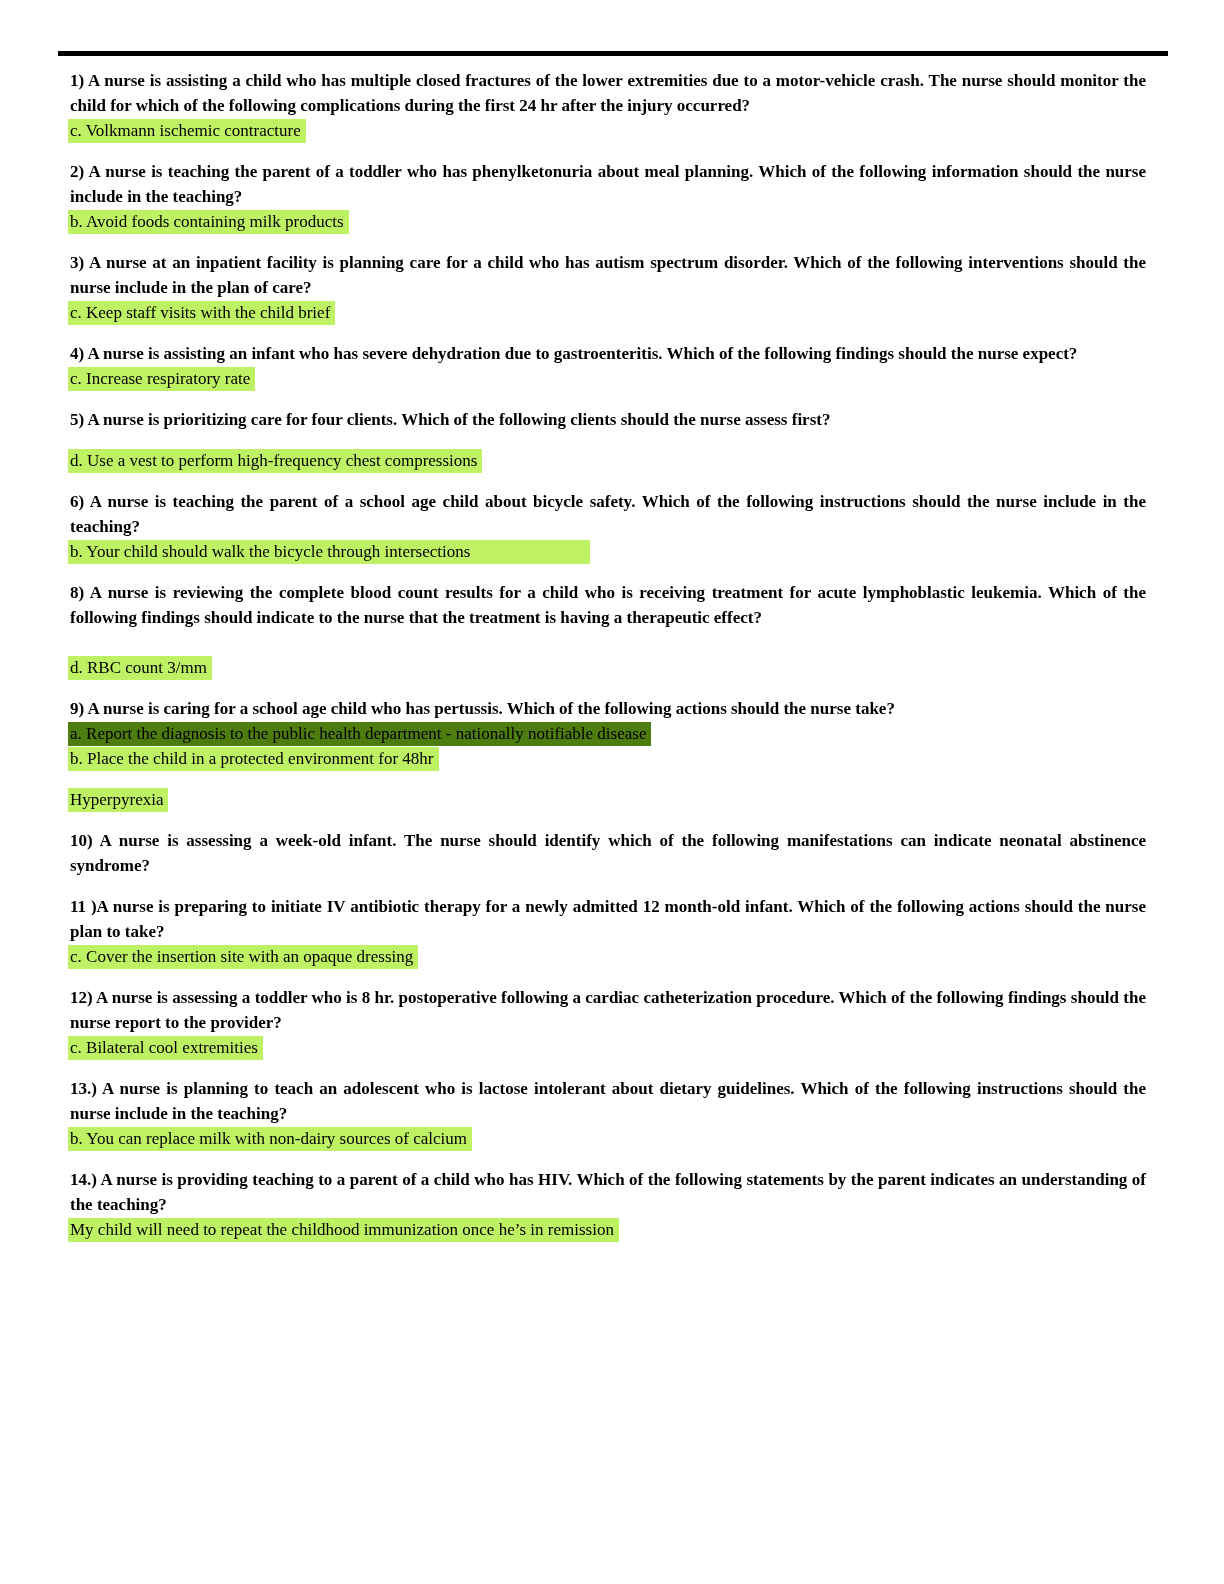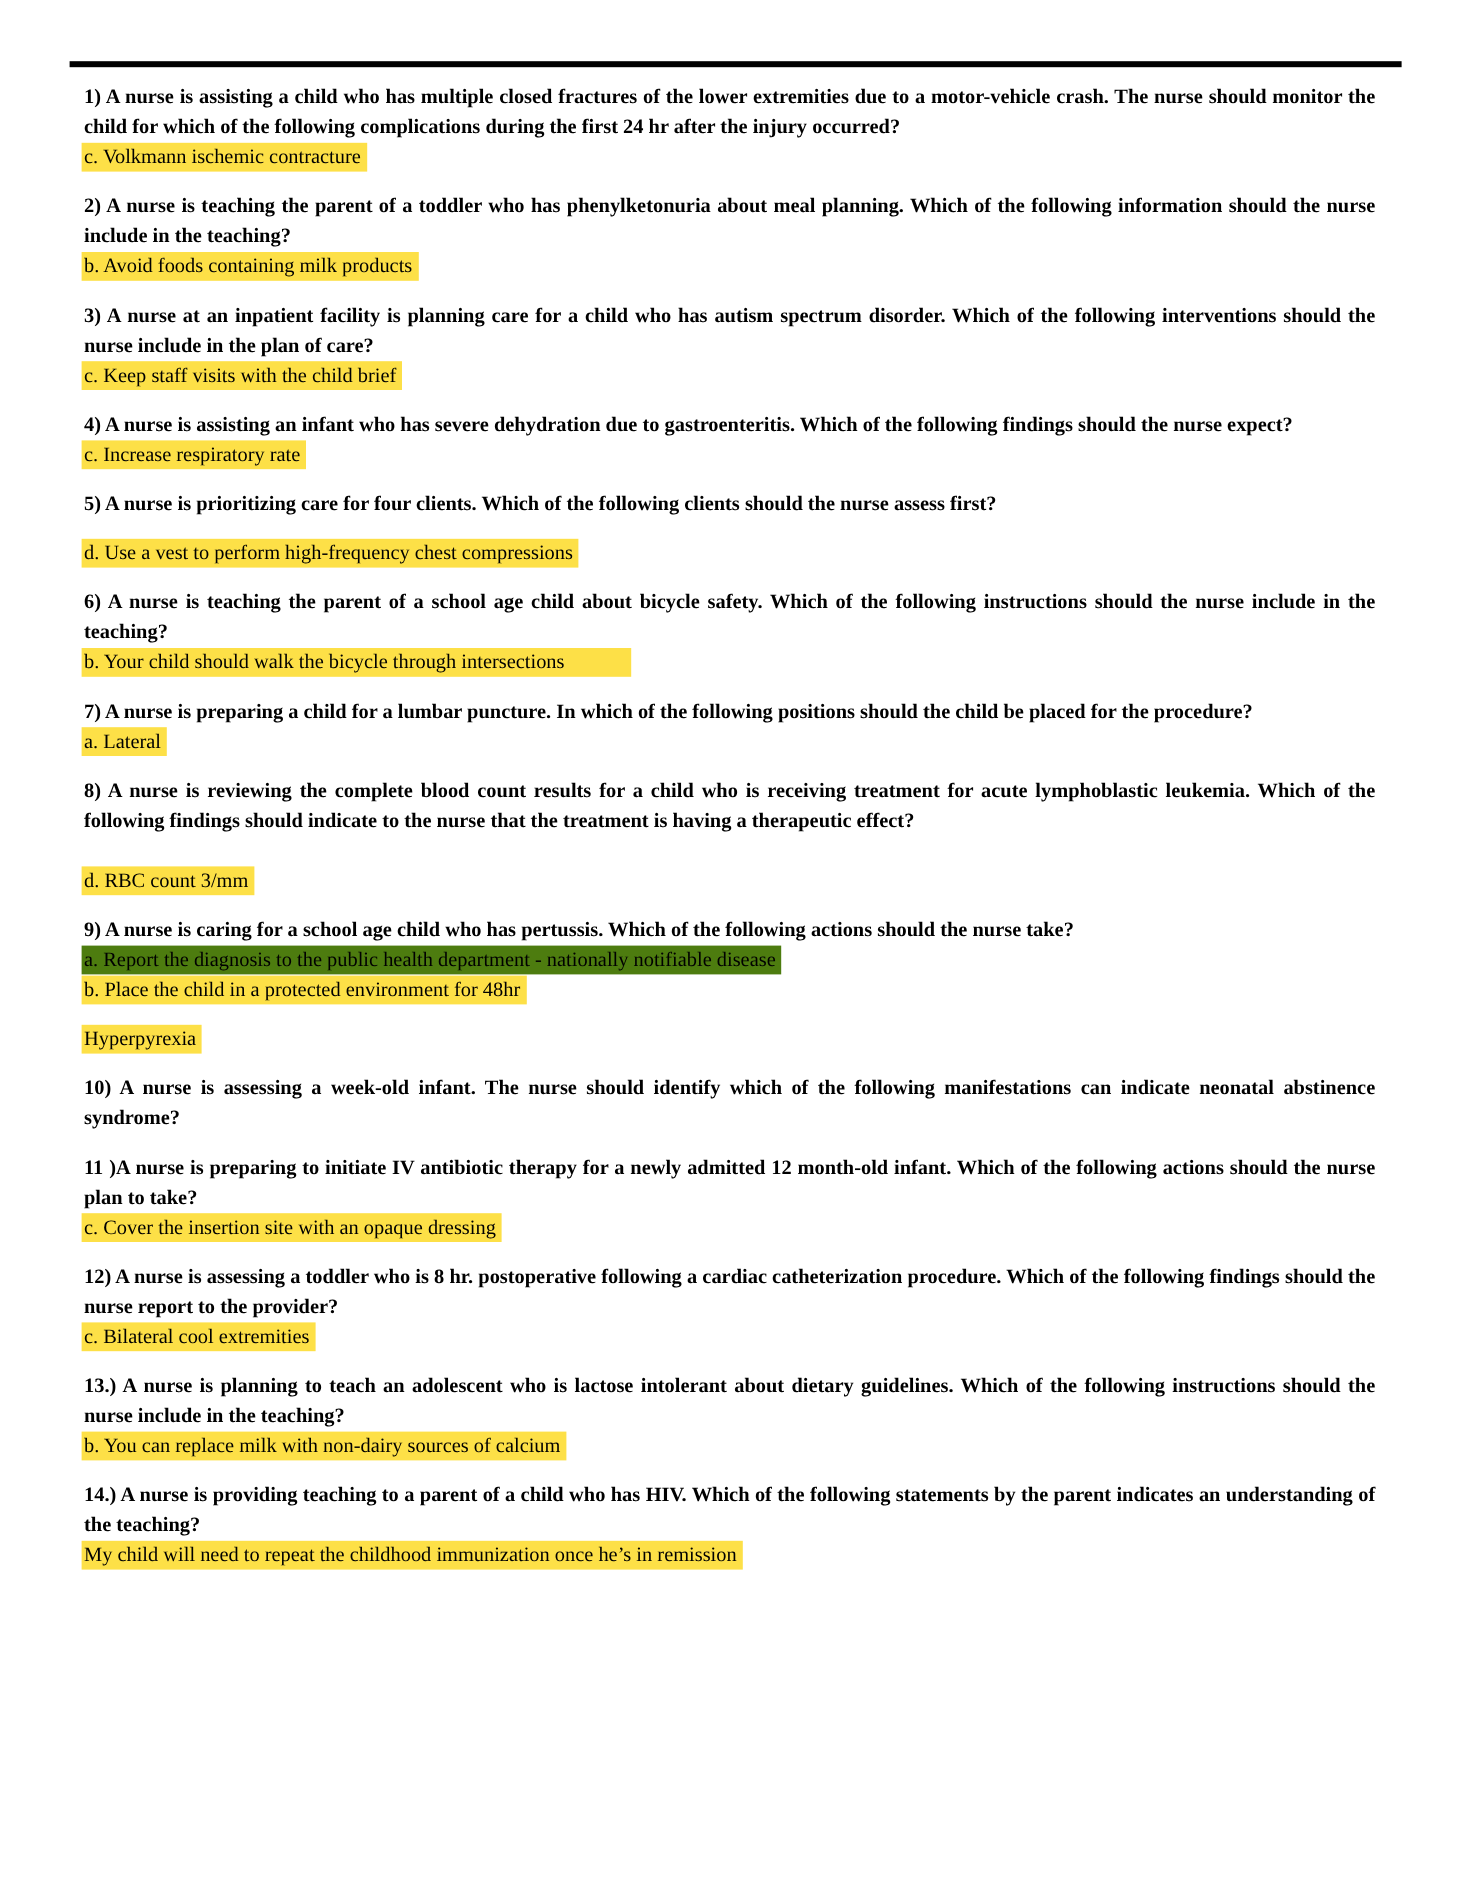--- a/index.html
+++ b/index.html
@@ -33,23 +33,23 @@
     margin: 0;
     font-weight: bold;
     text-align: justify;
   }
   .a { margin: 0; }
   .a.gap-before { margin-top: 25px; }
   .hl {
     padding: 2px 5px 3px 2px;
     margin-left: -2px;
   }
-  .hl-yellow { background: #fde047; }
+  .hl-yellow { background: #bef264; }
   .hl-cyan  { background: #4d7c0f; }
-  .hl-ext   { padding-right: 56px; }
+  .hl-ext   { padding-right: 120px; }
 </style>
 </head>
 <body>
 
 <div class="page">
   <div class="top-rule"></div>
   <div class="content">
 
     <div class="qa">
       <p class="q">1) A nurse is assisting a child who has multiple closed fractures of the lower extremities due to a motor-vehicle crash. The nurse should monitor the child for which of the following complications during the first 24 hr after the injury occurred?</p>
@@ -77,24 +77,20 @@
 
     <div class="qa">
       <div class="a"><span class="hl hl-yellow">d. Use a vest to perform high-frequency chest compressions</span></div>
     </div>
 
     <div class="qa">
       <p class="q">6) A nurse is teaching the parent of a school age child about bicycle safety. Which of the following instructions should the nurse include in the teaching?</p>
       <div class="a"><span class="hl hl-yellow hl-ext">b. Your child should walk the bicycle through intersections</span></div>
     </div>
 
-    <div class="qa">
-      <p class="q">7) A nurse is preparing a child for a lumbar puncture. In which of the following positions should the child be placed for the procedure?</p>
-      <div class="a"><span class="hl hl-yellow">a. Lateral</span></div>
-    </div>
 
     <div class="qa">
       <p class="q">8) A nurse is reviewing the complete blood count results for a child who is receiving treatment for acute lymphoblastic leukemia. Which of the following findings should indicate to the nurse that the treatment is having a therapeutic effect?</p>
       <div class="a gap-before"><span class="hl hl-yellow">d. RBC count 3/mm</span></div>
     </div>
 
     <div class="qa">
       <p class="q">9) A nurse is caring for a school age child who has pertussis. Which of the following actions should the nurse take?</p>
       <div class="a"><span class="hl hl-cyan">a. Report the diagnosis to the public health department - nationally notifiable disease</span></div>
       <div class="a"><span class="hl hl-yellow">b. Place the child in a protected environment for 48hr</span></div>

